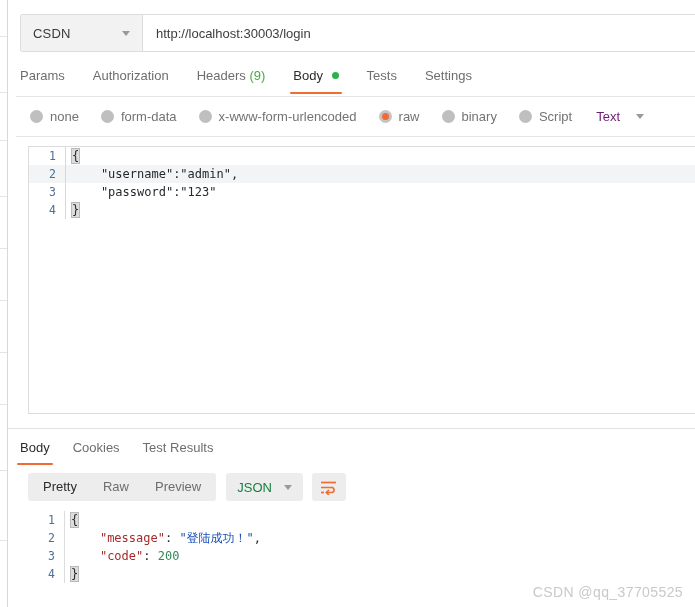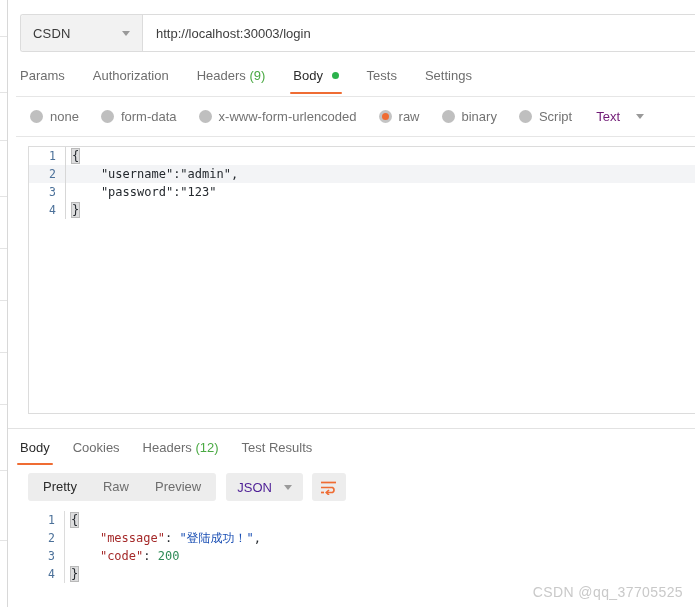--- a/index.html
+++ b/index.html
@@ -295,21 +295,21 @@
     align-items: center;
     background: #ededed;
     border-radius: 3px;
     height: 28px;
     padding: 0 11px;
     margin-left: 10px;
     cursor: pointer;
   }
   .format-select .fs-label {
     font-size: 13px;
-    color: #4c1d95;
+    color: #15803d;
     margin-right: 12px;
   }
   .wrap-btn {
     width: 34px; height: 28px;
     background: #ededed;
     border-radius: 3px;
     margin-left: 9px;
     display: flex;
     align-items: center;
     justify-content: center;
@@ -444,24 +444,20 @@
 <div class="response-pane">
 
   <div class="res-tabs">
     <div class="res-tab active">
       <span>Body</span>
     </div>
     <div class="res-tab">
       <span>Cookies</span>
     </div>
     <div class="res-tab">
-      <span>Headers</span>
-      <span class="tab-count">(12)</span>
-    </div>
-    <div class="res-tab">
       <span>Test Results</span>
     </div>
   </div>
 
   <div class="res-toolbar">
     <div class="seg-group">
       <div class="seg-btn active">Pretty</div>
       <div class="seg-btn">Raw</div>
       <div class="seg-btn">Preview</div>
     </div>

